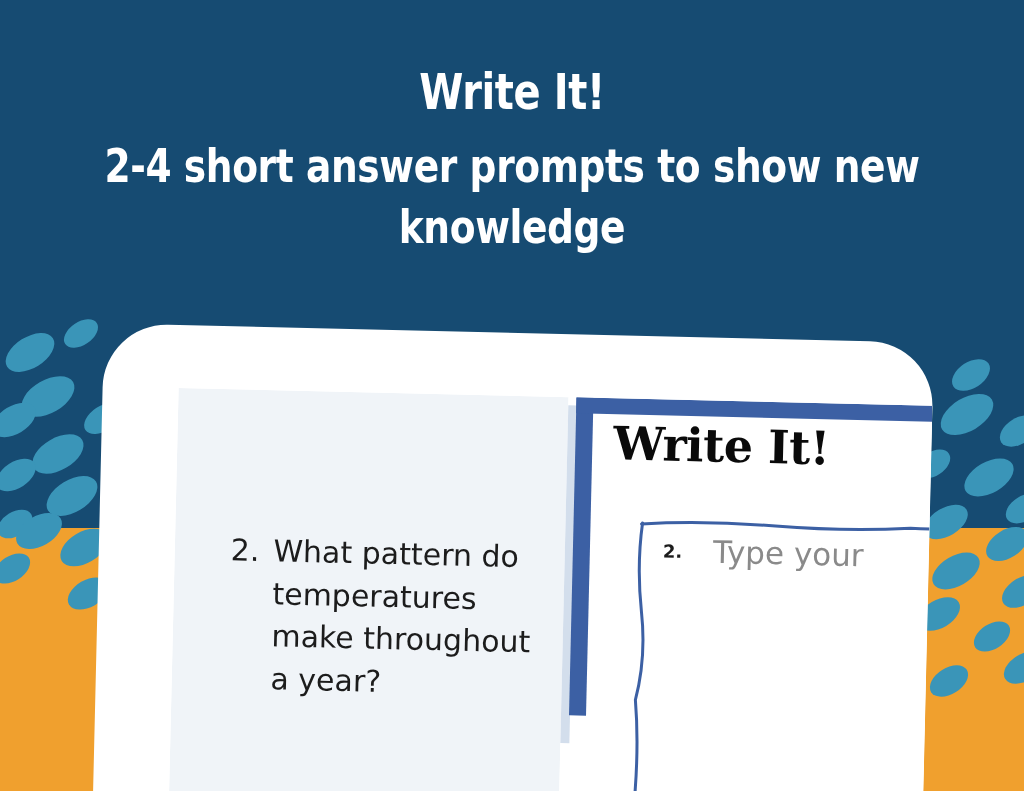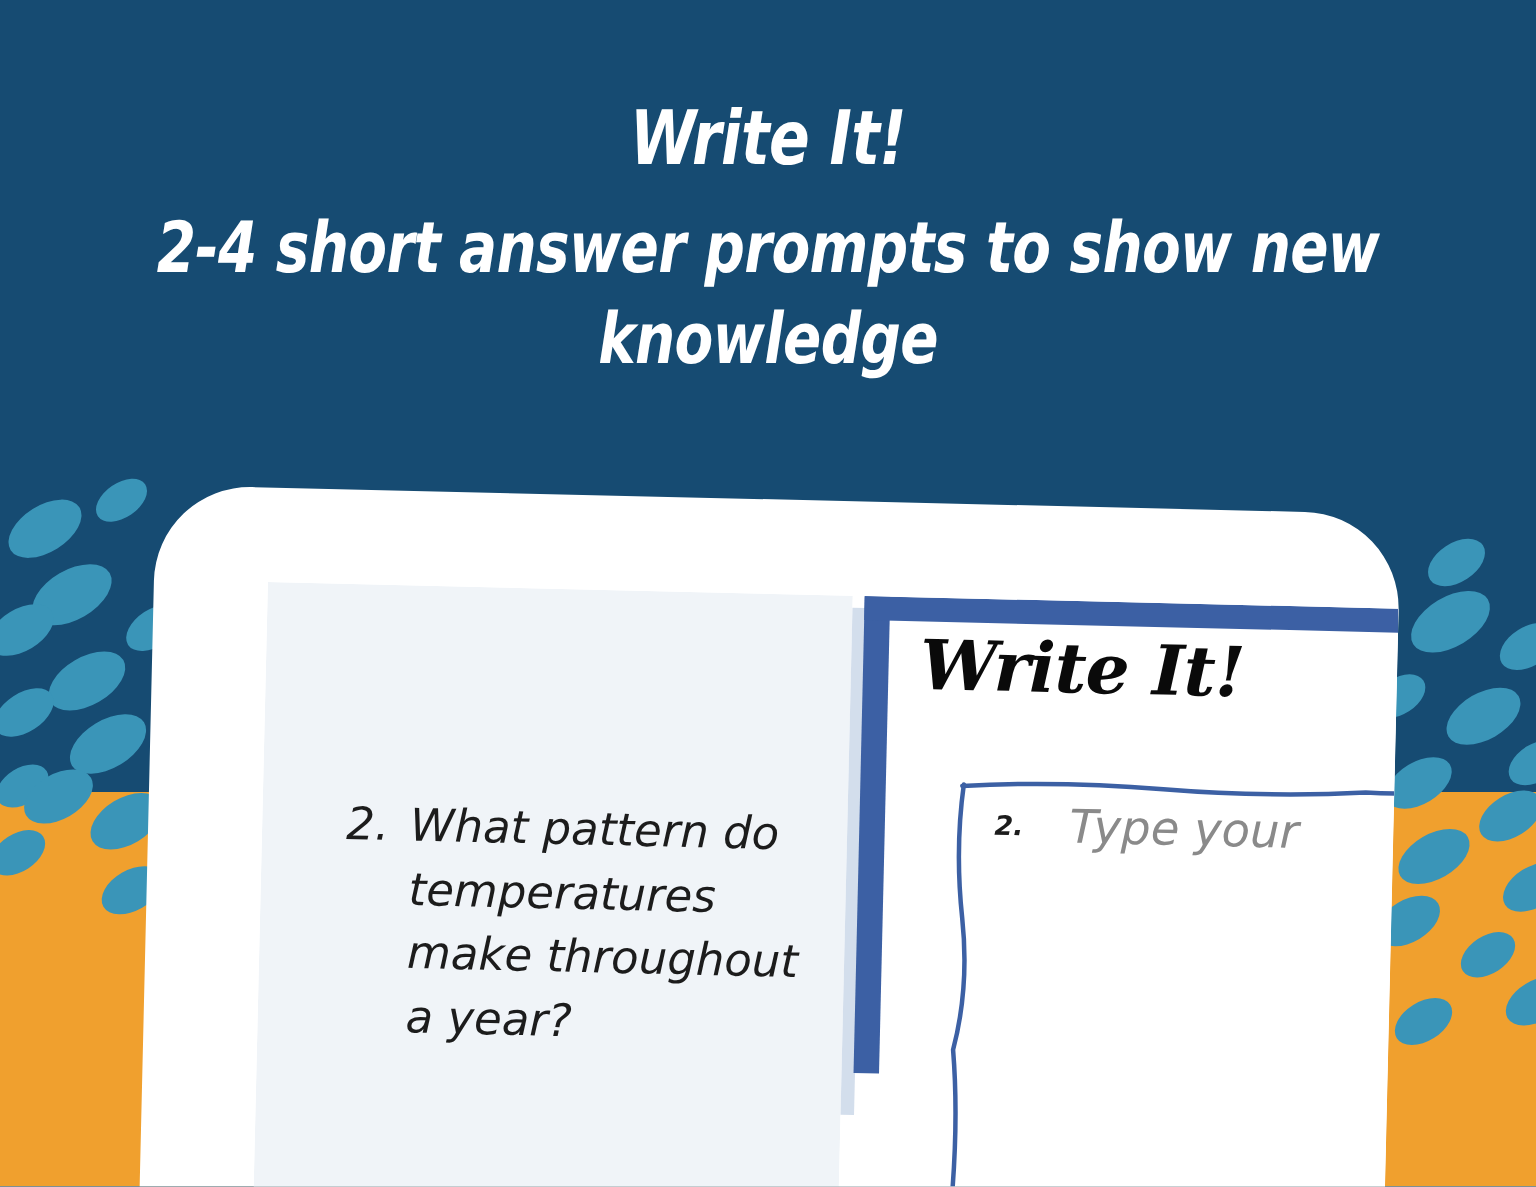--- a/index.html
+++ b/index.html
@@ -9,21 +9,20 @@
     overflow:hidden;
     font-family:"Liberation Sans", sans-serif;
   }
 
   #stage {
     position:relative;
     width:1024px;
     height:791px;
     background:#164B72;
     overflow:hidden;
-    font-style:italic;
   }
 
   
   .band-orange {
     position:absolute;
     left:0; top:528px;
     width:1024px; height:263px;
     background:#F0A02E;
   }
 

